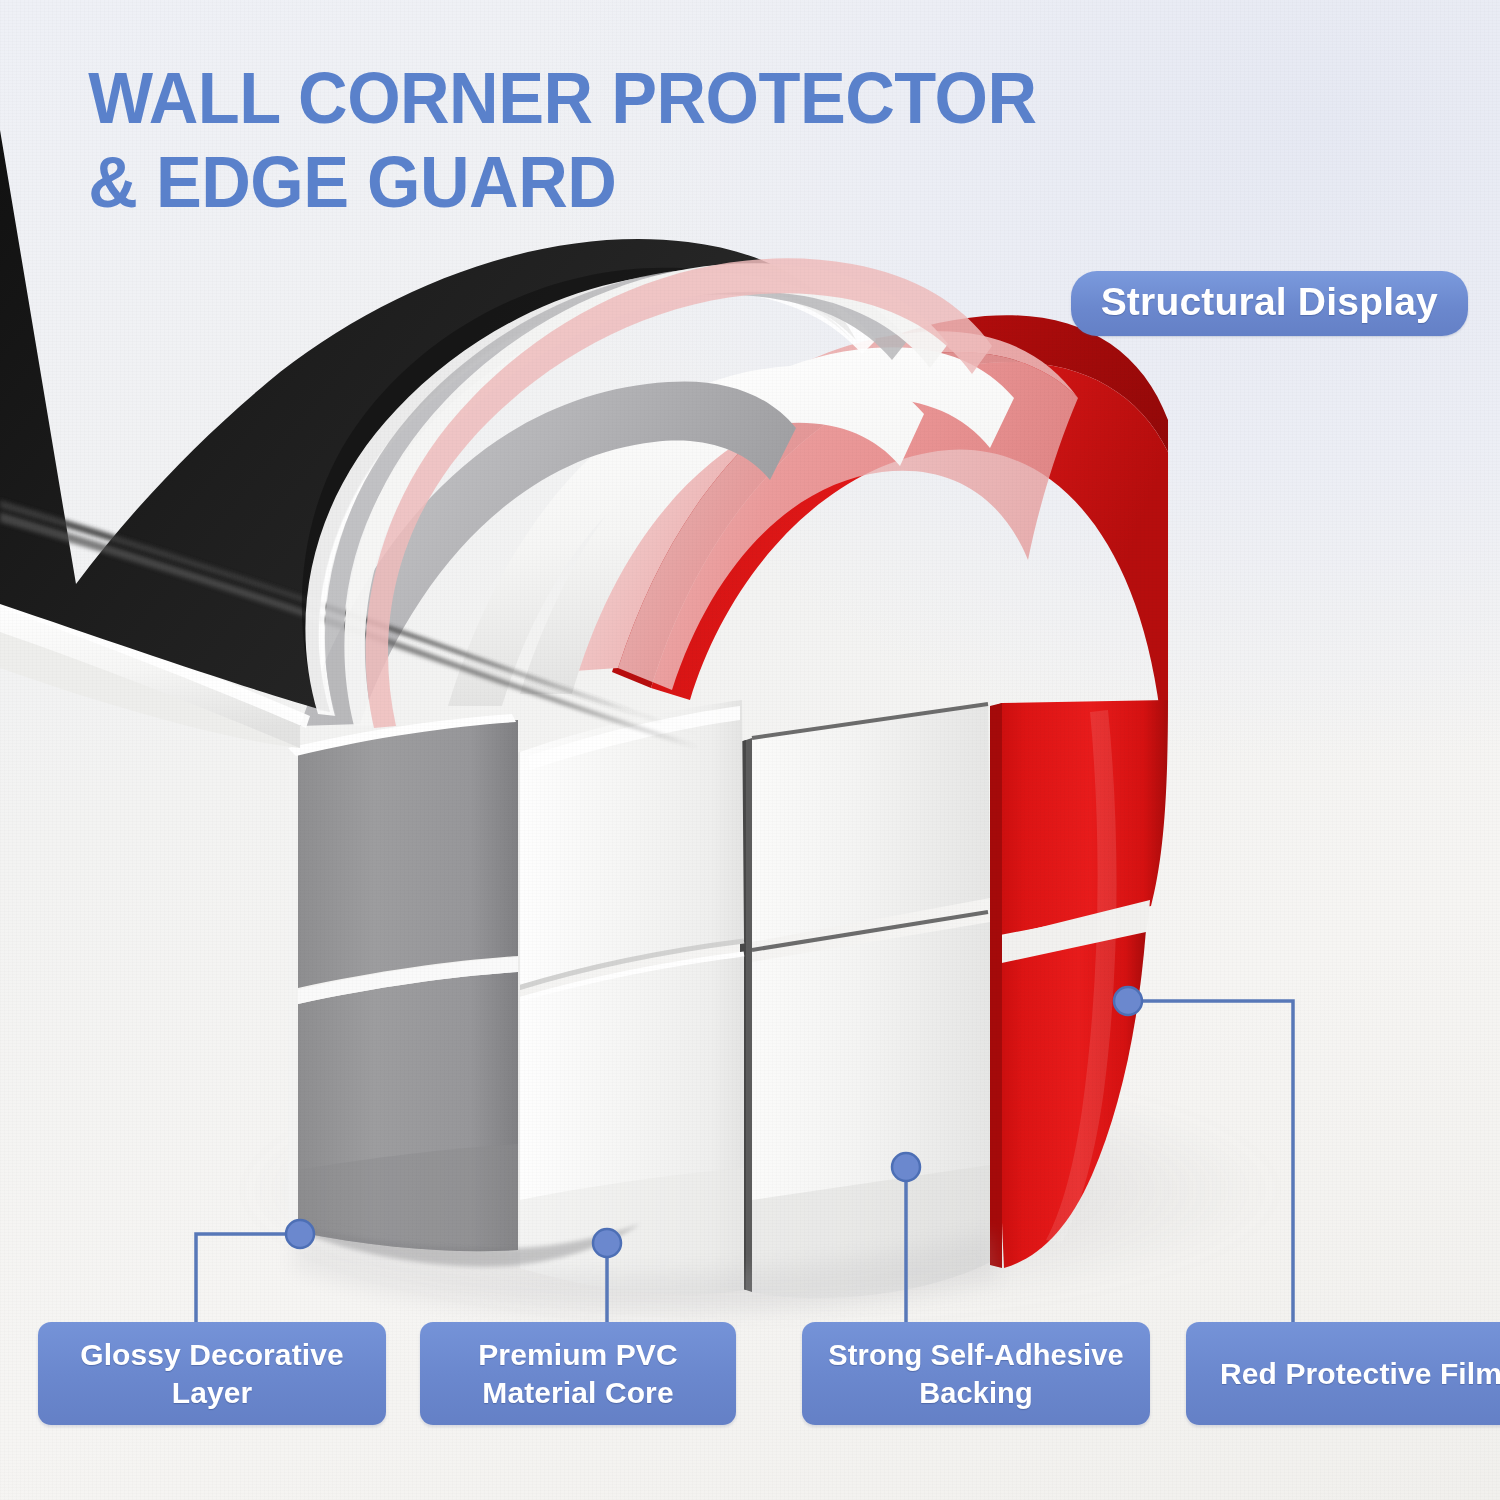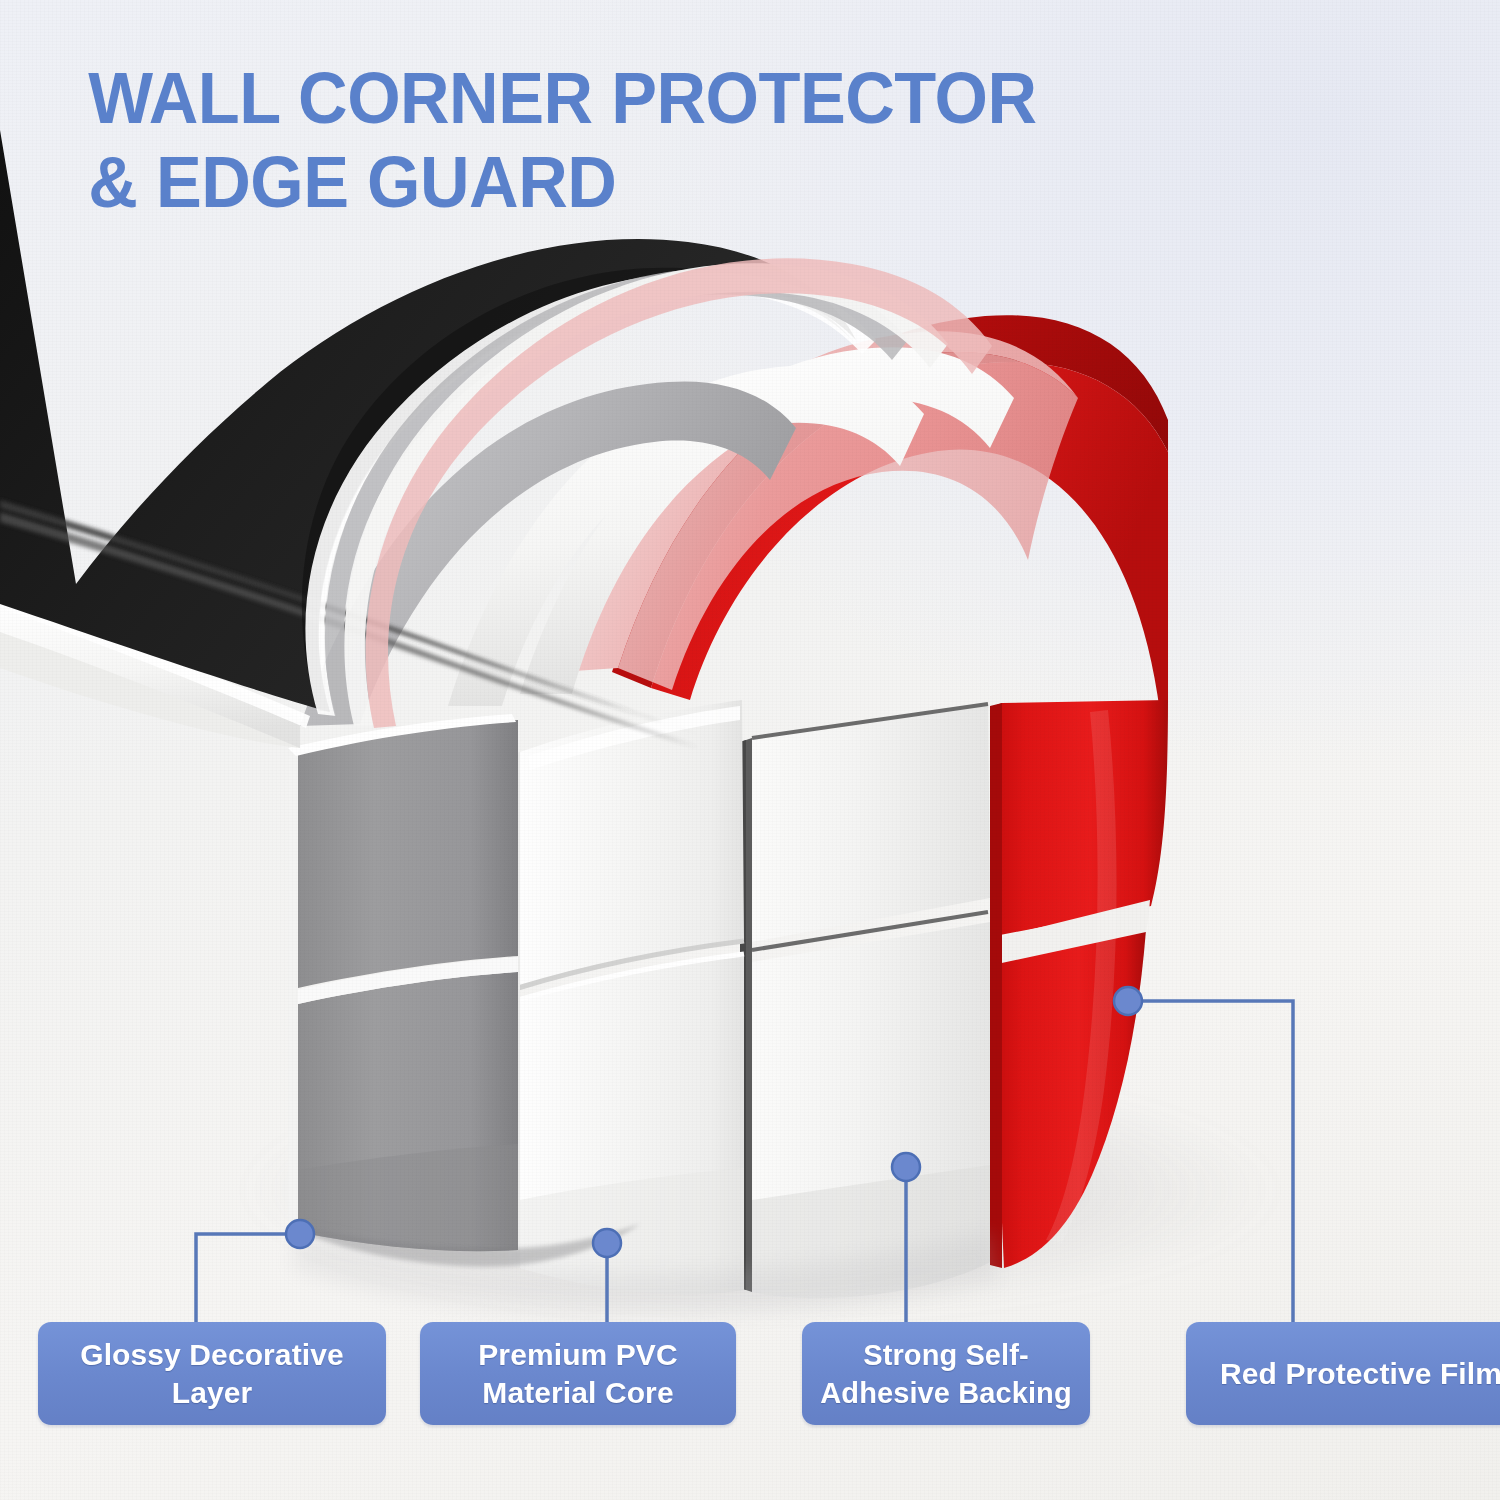--- a/index.html
+++ b/index.html
@@ -407,30 +407,33 @@
       <path d="M 1128,1001 L 1293,1001 L 1293,1322" stroke="#5878b8" stroke-width="3.5" fill="none"></path>
       <circle cx="1128" cy="1001" r="14" fill="#6b88ce" stroke="#4d6fb5" stroke-width="2.5"></circle>
     </g>
   </svg>
 
   <div id="title-block">
     <span class="title-line">WALL CORNER PROTECTOR</span>
     <span class="title-line">&amp; EDGE GUARD</span>
   </div>
 
+  <div id="badge">
+    <span>Structural Display</span>
+  </div>
 
   <div class="callout" style="left:38px; top:1322px; width:348px; height:103px;">
     <span>Glossy Decorative Layer</span>
   </div>
 
   <div class="callout" style="left:420px; top:1322px; width:316px; height:103px;">
     <span>Premium PVC Material Core</span>
   </div>
 
-  <div class="callout wide" style="left:802px; top:1322px; width:288px; height:103px;">
+  <div class="callout wide" style="left:802px; top:1322px; width:348px; height:103px;">
     <span>Strong Self-Adhesive Backing</span>
   </div>
 
   <div class="callout" style="left:1186px; top:1322px; width:350px; height:103px;">
     <span>Red Protective Film</span>
   </div>
 
 </div>
 
 </body></html>

